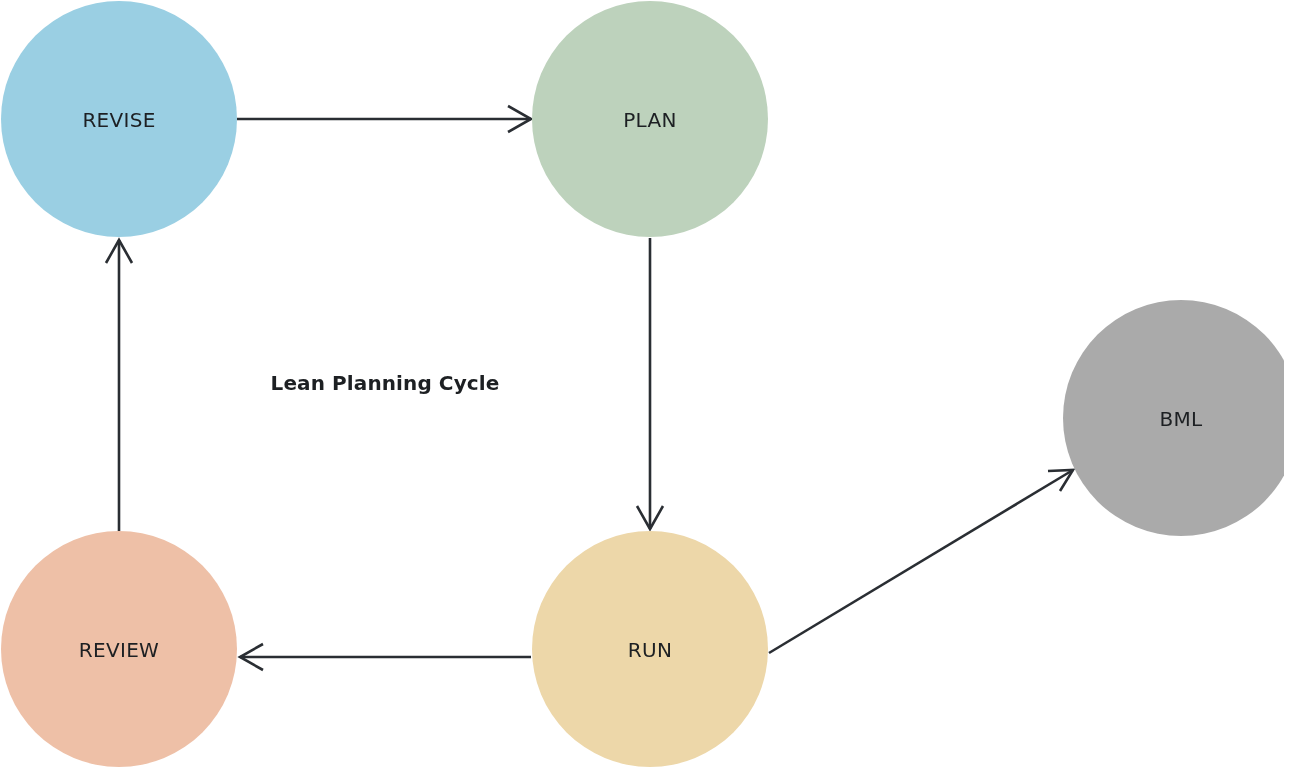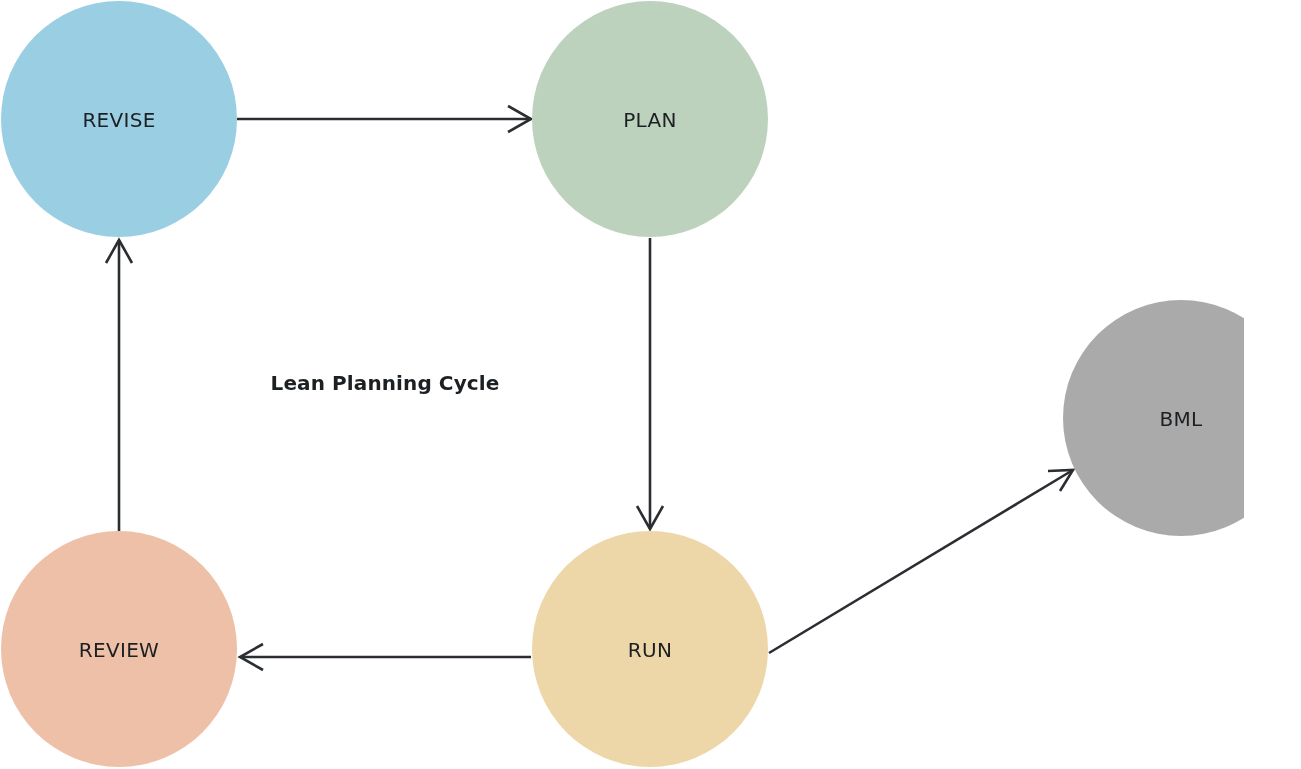--- a/index.html
+++ b/index.html
@@ -11,20 +11,21 @@
   body {
     font-family: "DejaVu Sans", "Liberation Sans", sans-serif;
     -webkit-font-smoothing: antialiased;
   }
   #canvas {
     position: relative;
     width: 1244px;
     height: 769px;
     background: #ffffff;
     overflow: hidden;
+    padding-left: 40px;
   }
   #diagram-svg {
     position: absolute;
     top: 0;
     left: 0;
     width: 1301px;
     height: 769px;
     display: block;
   }
   .node-label {

